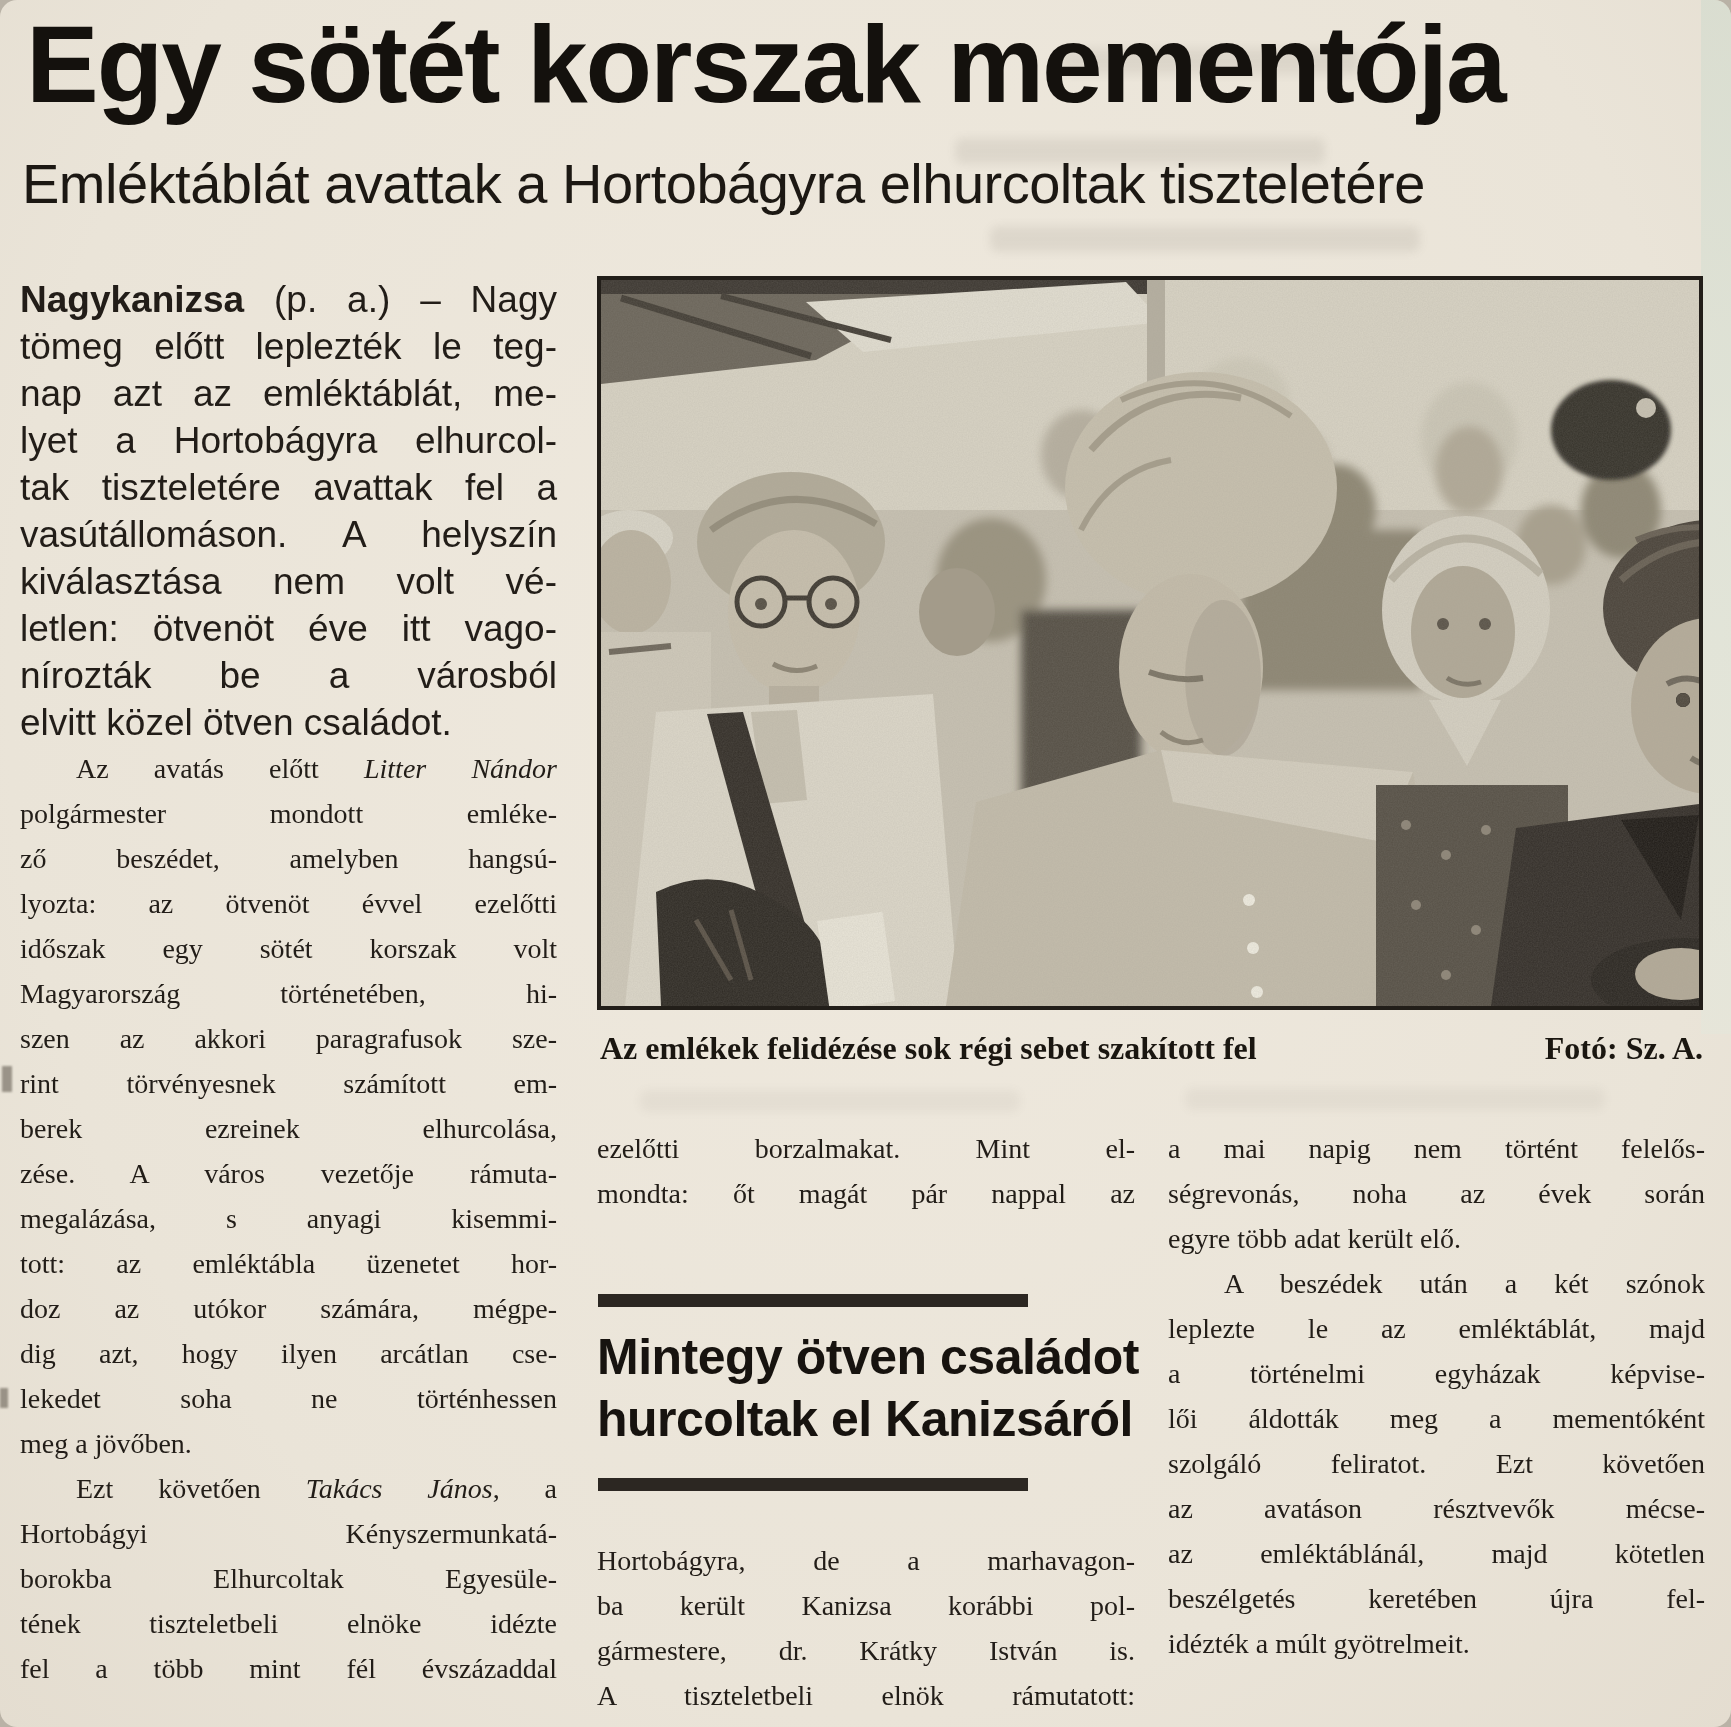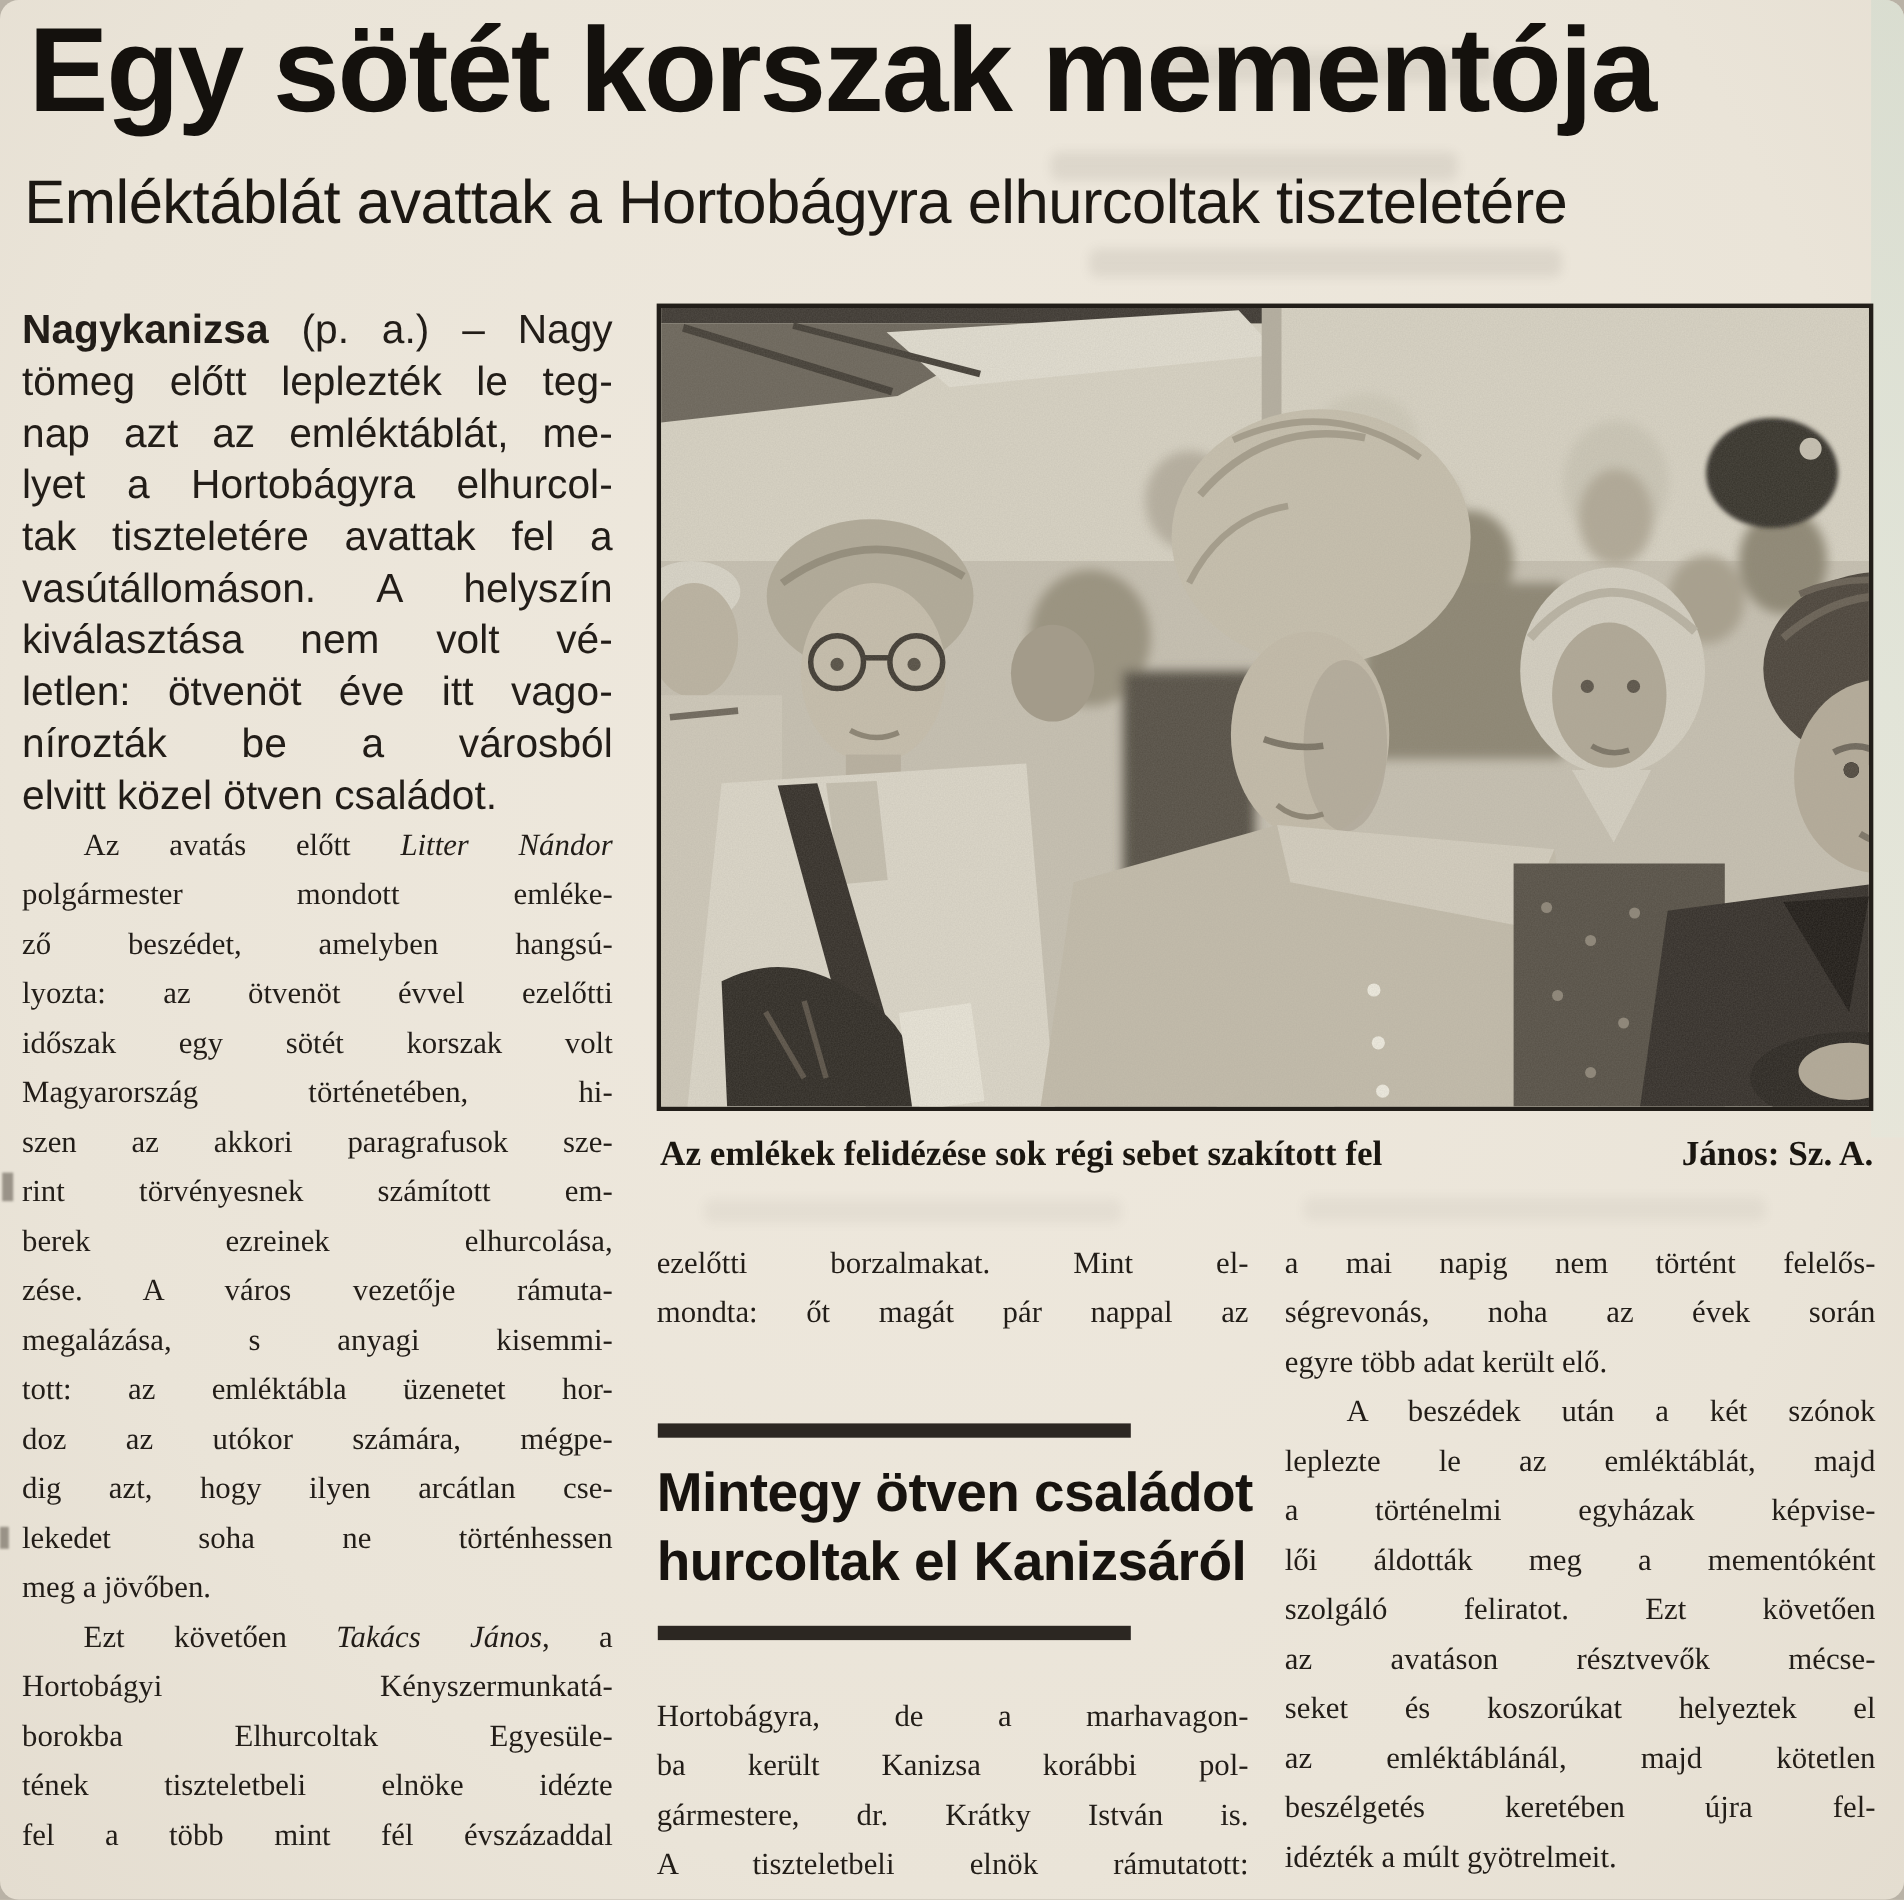--- a/index.html
+++ b/index.html
@@ -283,21 +283,21 @@
       <line x1="95" y1="640" x2="130" y2="700" stroke="#595146" stroke-width="5"></line>
       <line x1="130" y1="630" x2="150" y2="700" stroke="#595146" stroke-width="5"></line>
       <rect x="222" y="636" width="66" height="90" fill="#e9e5d8" transform="rotate(-8 255 680)"></rect>
 
       <rect x="0" y="0" width="1098" height="726" filter="url(#grain)"></rect>
     </svg>
   </div>
 
   <div id="caption-row">
     <span>Az emlékek felidézése sok régi sebet szakított fel</span>
-    <span>János: Sz. A.</span>
+    <span>Fotó: Sz. A.</span>
   </div>
 
   <div class="col" id="col-mid-top">
       <div class="para serif">
         <div class="line"><span>ezelőtti borzalmakat. Mint el-</span></div>
         <div class="line"><span>mondta: őt magát pár nappal az</span></div>
       </div>
     </div>
 
   <div class="rule" id="rule-top"></div>
@@ -322,20 +322,19 @@
         <div class="line"><span>ségrevonás, noha az évek során</span></div>
         <div class="line pend"><span>egyre több adat került elő.</span></div>
       </div>
       <div class="para serif">
         <div class="line indent"><span>A beszédek után a két szónok</span></div>
         <div class="line"><span>leplezte le az emléktáblát, majd</span></div>
         <div class="line"><span>a történelmi egyházak képvise-</span></div>
         <div class="line"><span>lői áldották meg a mementóként</span></div>
         <div class="line"><span>szolgáló feliratot. Ezt követően</span></div>
         <div class="line"><span>az avatáson résztvevők mécse-</span></div>
-        <div class="line"><span>seket és koszorúkat helyeztek el</span></div>
         <div class="line"><span>az emléktáblánál, majd kötetlen</span></div>
         <div class="line"><span>beszélgetés keretében újra fel-</span></div>
         <div class="line pend"><span>idézték a múlt gyötrelmeit.</span></div>
       </div>
     </div>
 
 </div>
 
 </body></html>

